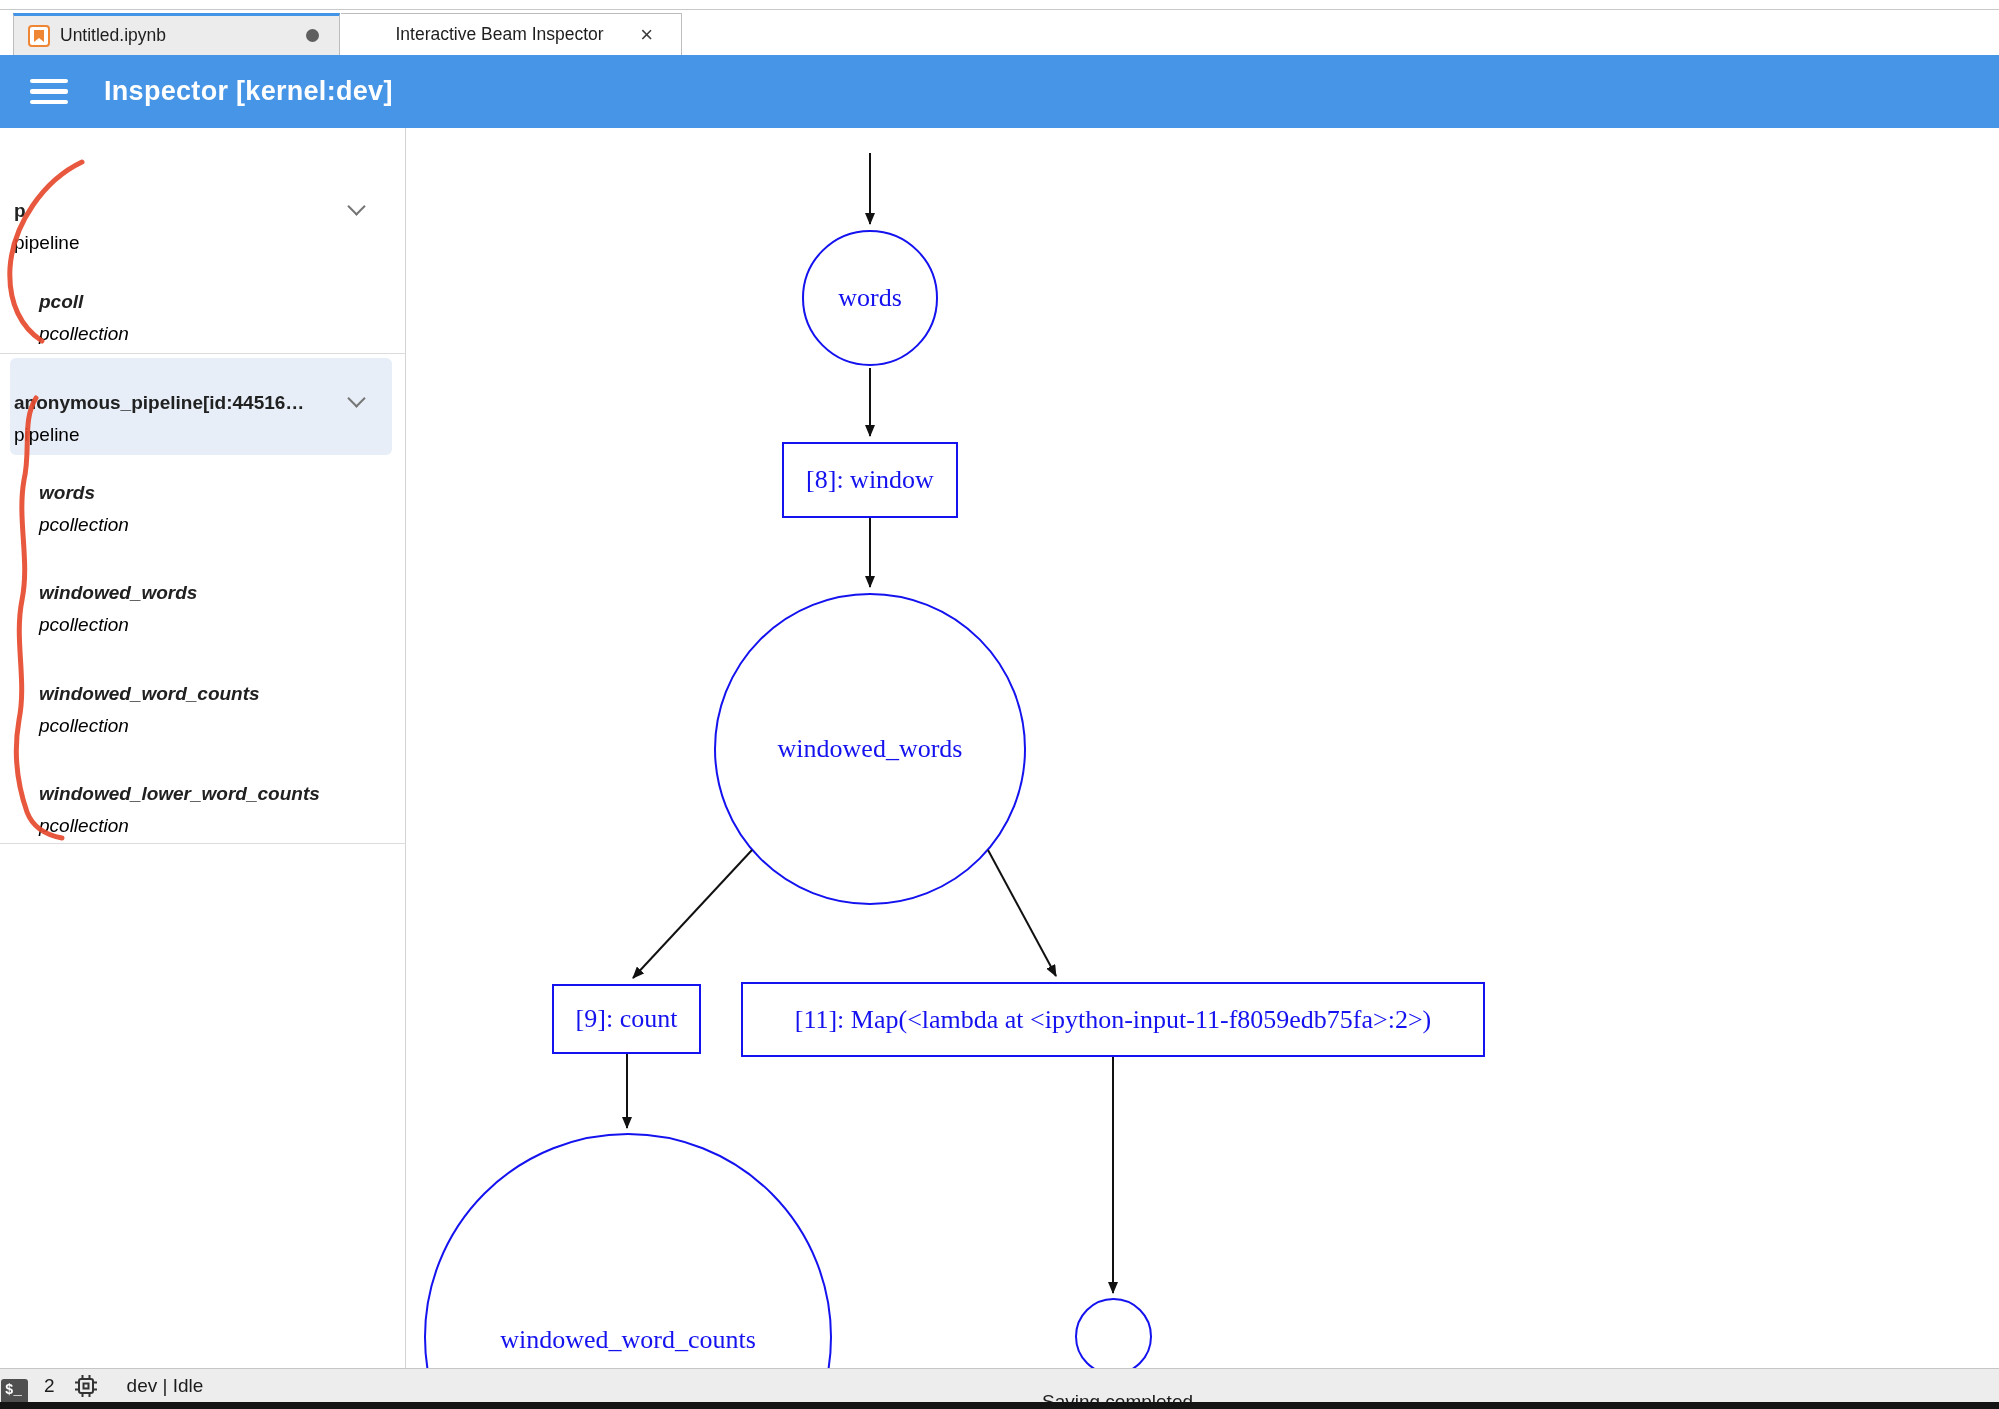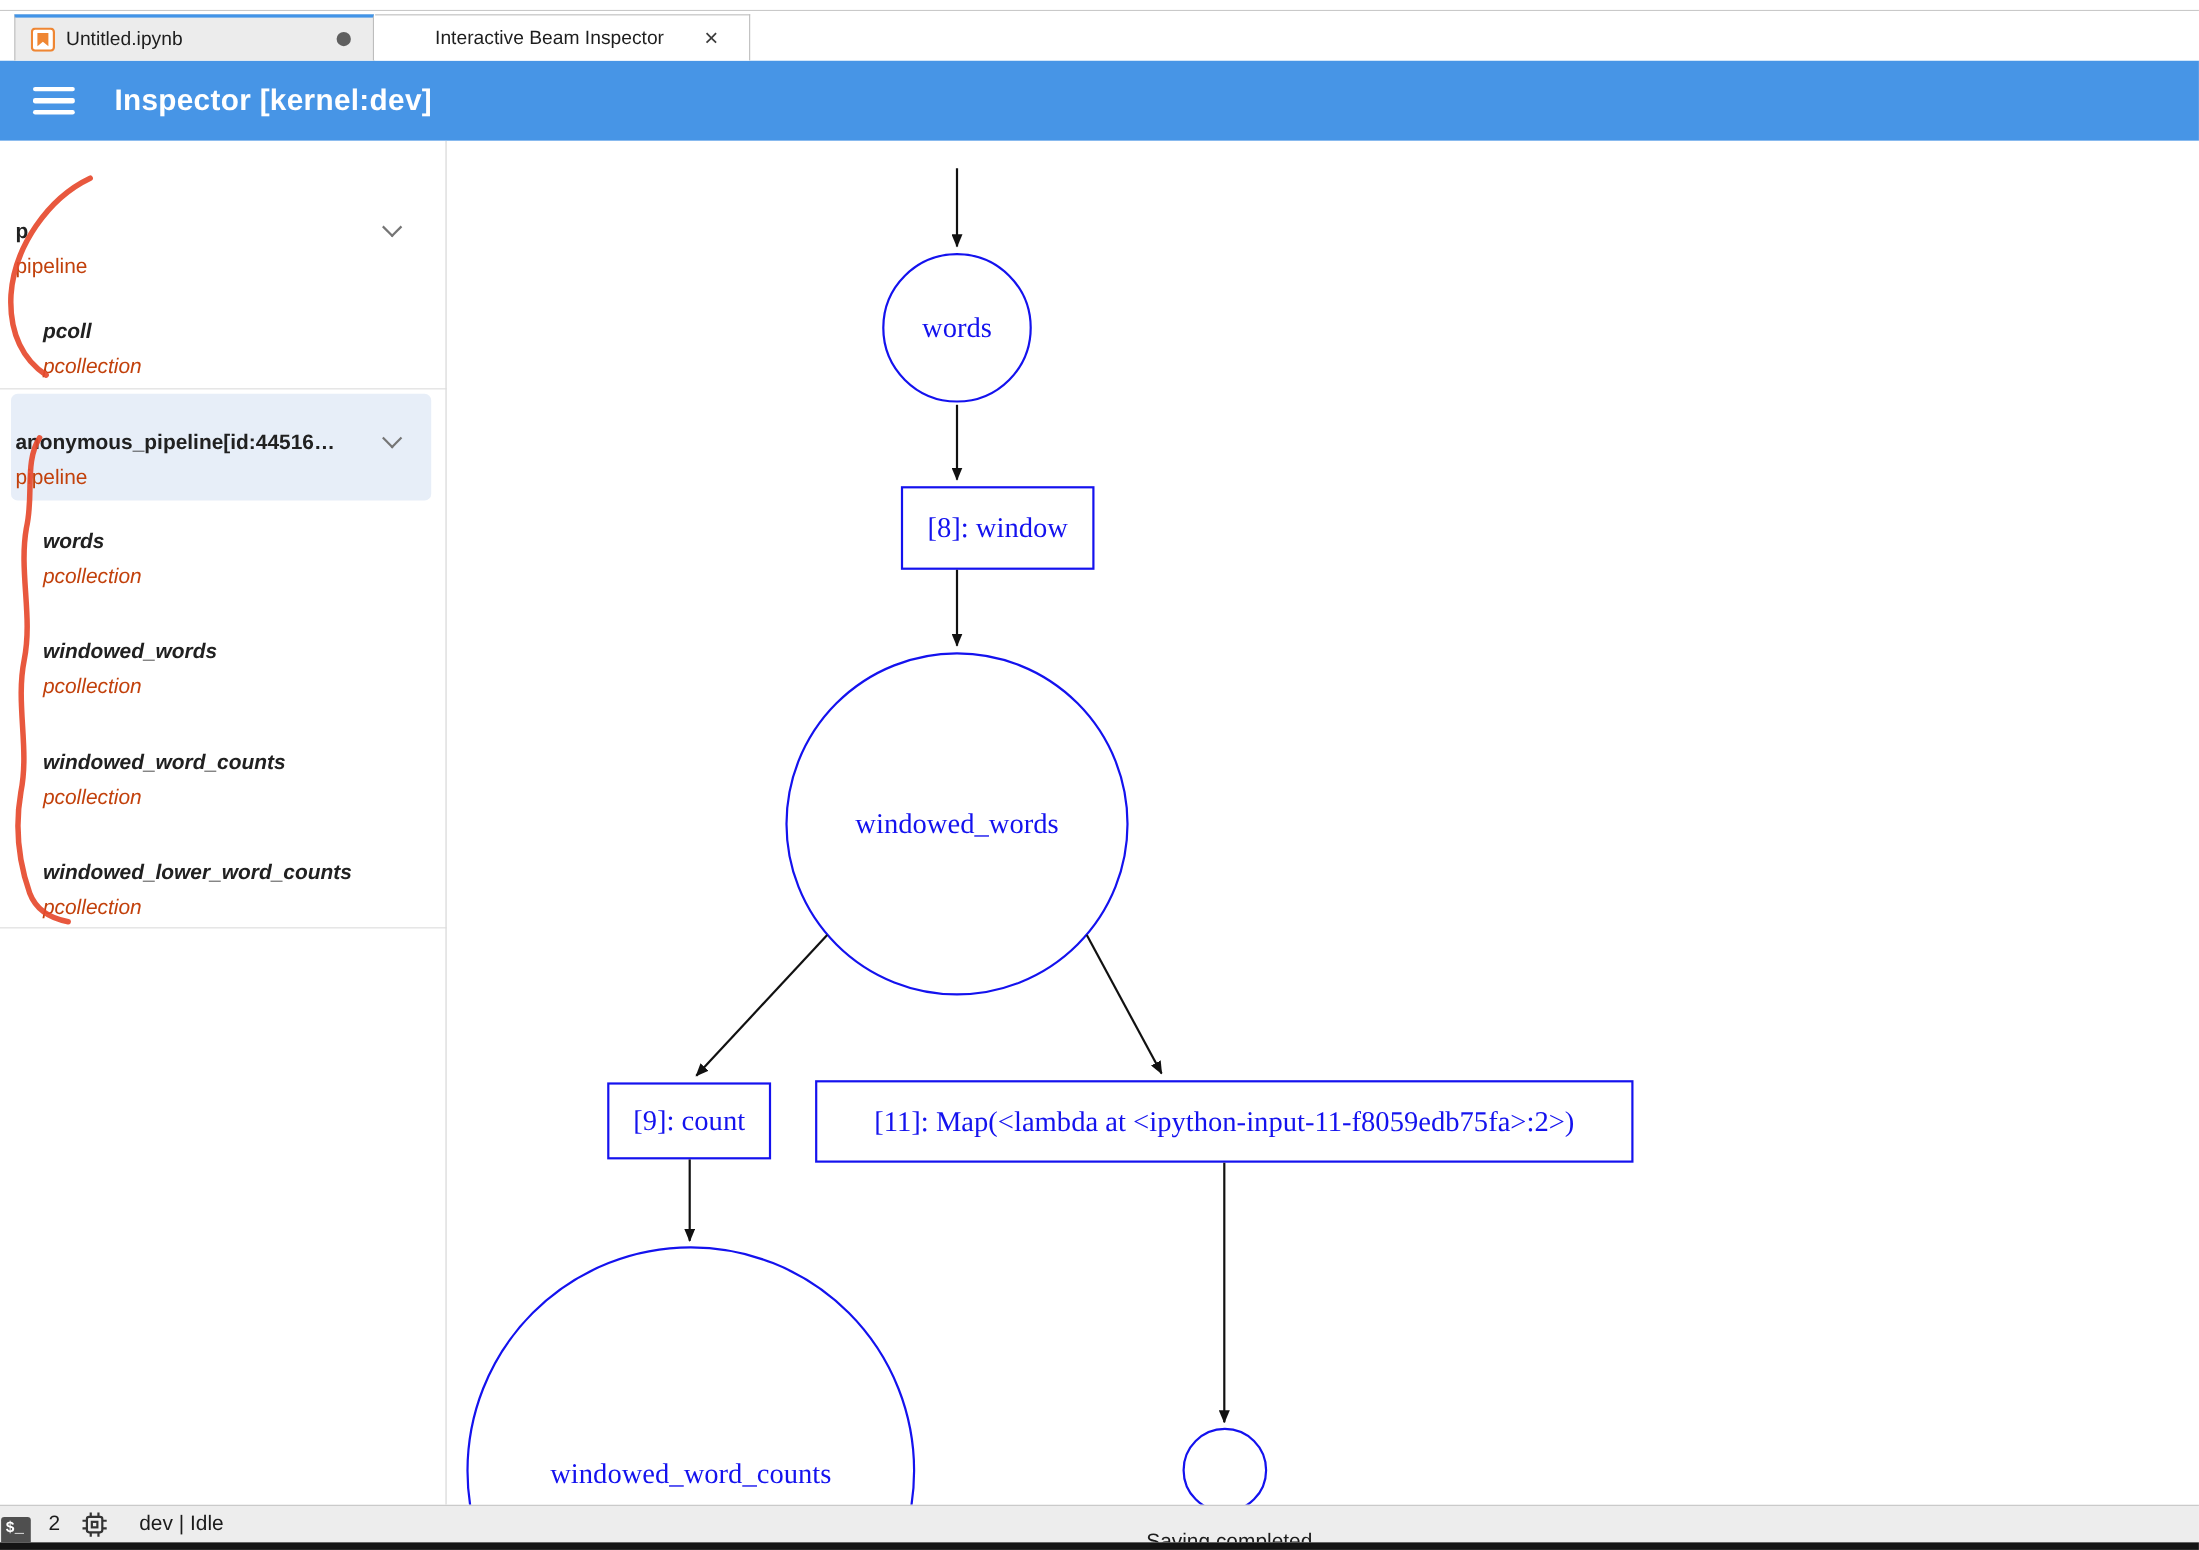--- a/index.html
+++ b/index.html
@@ -26,33 +26,33 @@
   .hamburger { width:38px; margin-left:30px; cursor:pointer; }
   .hamburger span { display:block; height:4.5px; background:#ffffff; border-radius:2px; margin:6px 0; }
   .app-title { color:#ffffff; font-size:27px; font-weight:bold; margin-left:36px; letter-spacing:.3px; }
 
   
   .content { position:relative; height:1240px; background:#ffffff; overflow:hidden; }
 
   .sidebar { position:absolute; left:0; top:0; width:406px; height:100%; background:#ffffff; border-right:1px solid #d4d4d4; }
   .side-item { position:absolute; cursor:pointer; }
   .side-name { font-size:19px; font-weight:bold; color:#212121; line-height:23px; white-space:nowrap; }
-  .side-type { font-size:19px; color:#c2410c; line-height:23px; margin-top:9px; }
+  .side-type { font-size:19px; color:#000000; line-height:23px; margin-top:9px; }
   .lvl0 { left:14px; } .lvl1 { left:39px;font-style:italic; }
   .divider { position:absolute; left:0; width:406px; height:1px; background:#dcdcdc; }
   .sel-bg { position:absolute; left:10px; top:230px; width:382px; height:97px; background:#e7eef8; border-radius:6px; }
   .chev { position:absolute; width:13px; height:13px; border-right:2.5px solid #757575; border-bottom:2.5px solid #757575; transform:rotate(45deg); cursor:pointer; }
 
   .annotation { position:absolute; left:0; top:0; pointer-events:none; }
 
   
   .gnode { position:absolute; display:flex; align-items:center; justify-content:center; background:#ffffff; border:2px solid #1412ee; color:#1412ee; font-family:"Liberation Serif", serif; font-size:26px; white-space:nowrap; cursor:pointer; }
   .gcircle { border-radius:50%; }
   .n-words  { left:802px; top:102px;  width:136px; height:136px; }
-  .n-window { left:782px; top:314px;  width:176px; height:76px;margin-left:37px; }
+  .n-window { left:782px; top:314px;  width:176px; height:76px; }
   .n-wwords { left:714px; top:465px;  width:312px; height:312px; }
   .n-count  { left:552px; top:856px;  width:149px; height:70px; }
   .n-map    { left:741px; top:854px;  width:744px; height:75px; }
   .n-wwc    { left:424px; top:1005px; width:408px; height:408px; align-items:flex-start; }
   .n-wwc .lbl { margin-top:190px; }
   .n-small  { left:1075px; top:1170px; width:77px; height:77px; }
   .edges { position:absolute; left:0; top:0; pointer-events:none; }
 
   
   .status-bar { position:relative; height:34px; background:#ededed; border-top:1px solid #c6c6c6; overflow:hidden; font-size:19px; color:#1c1c1c; }

